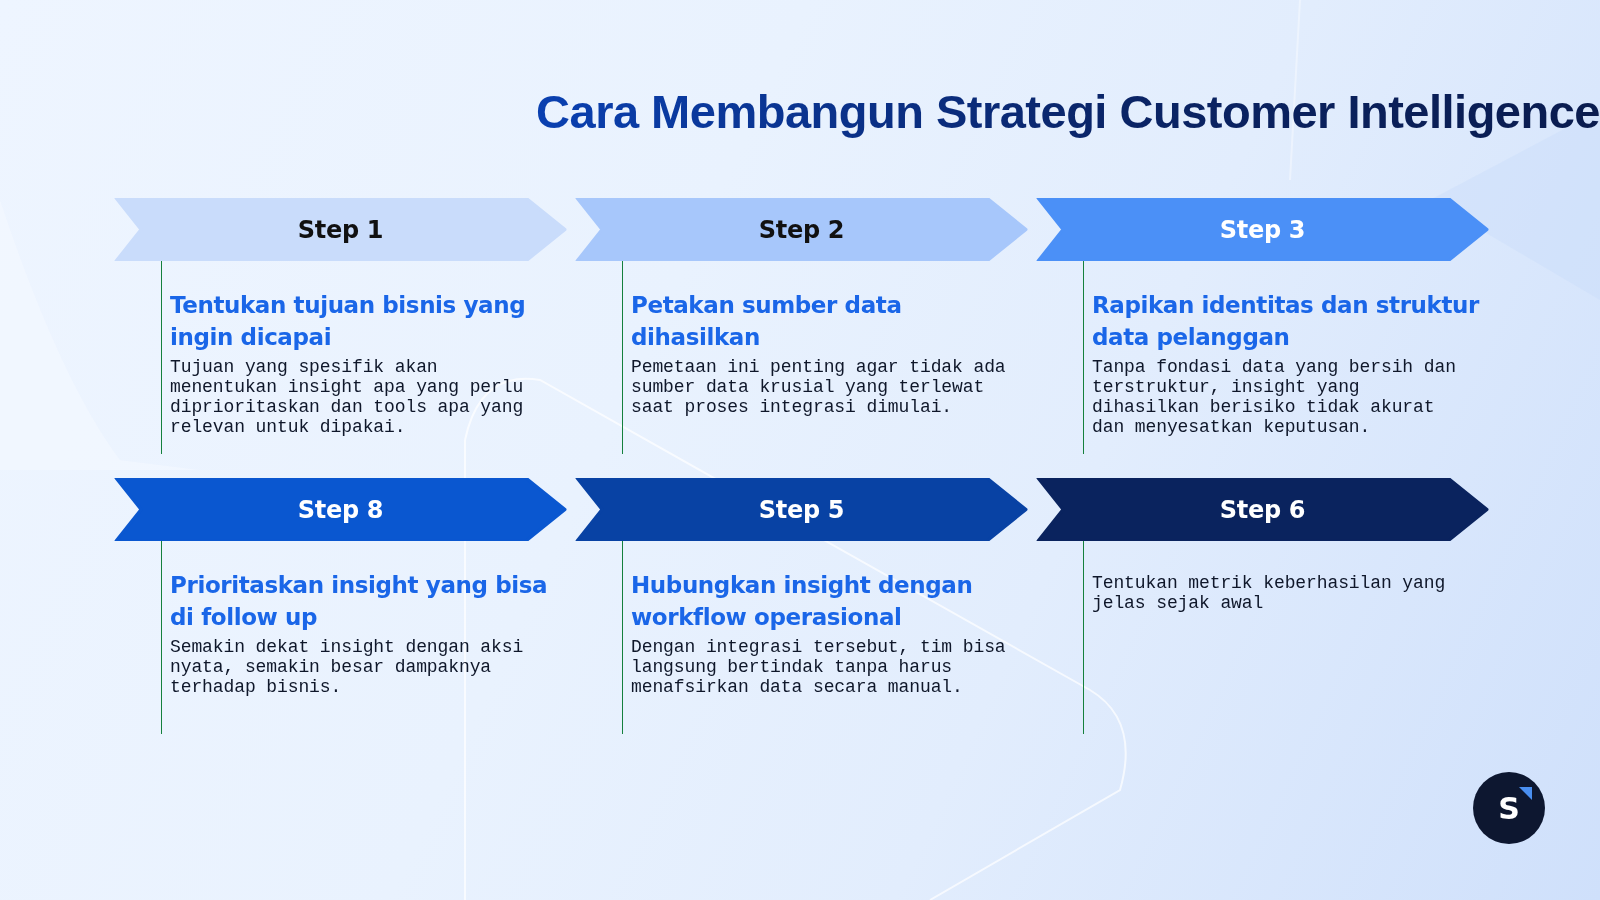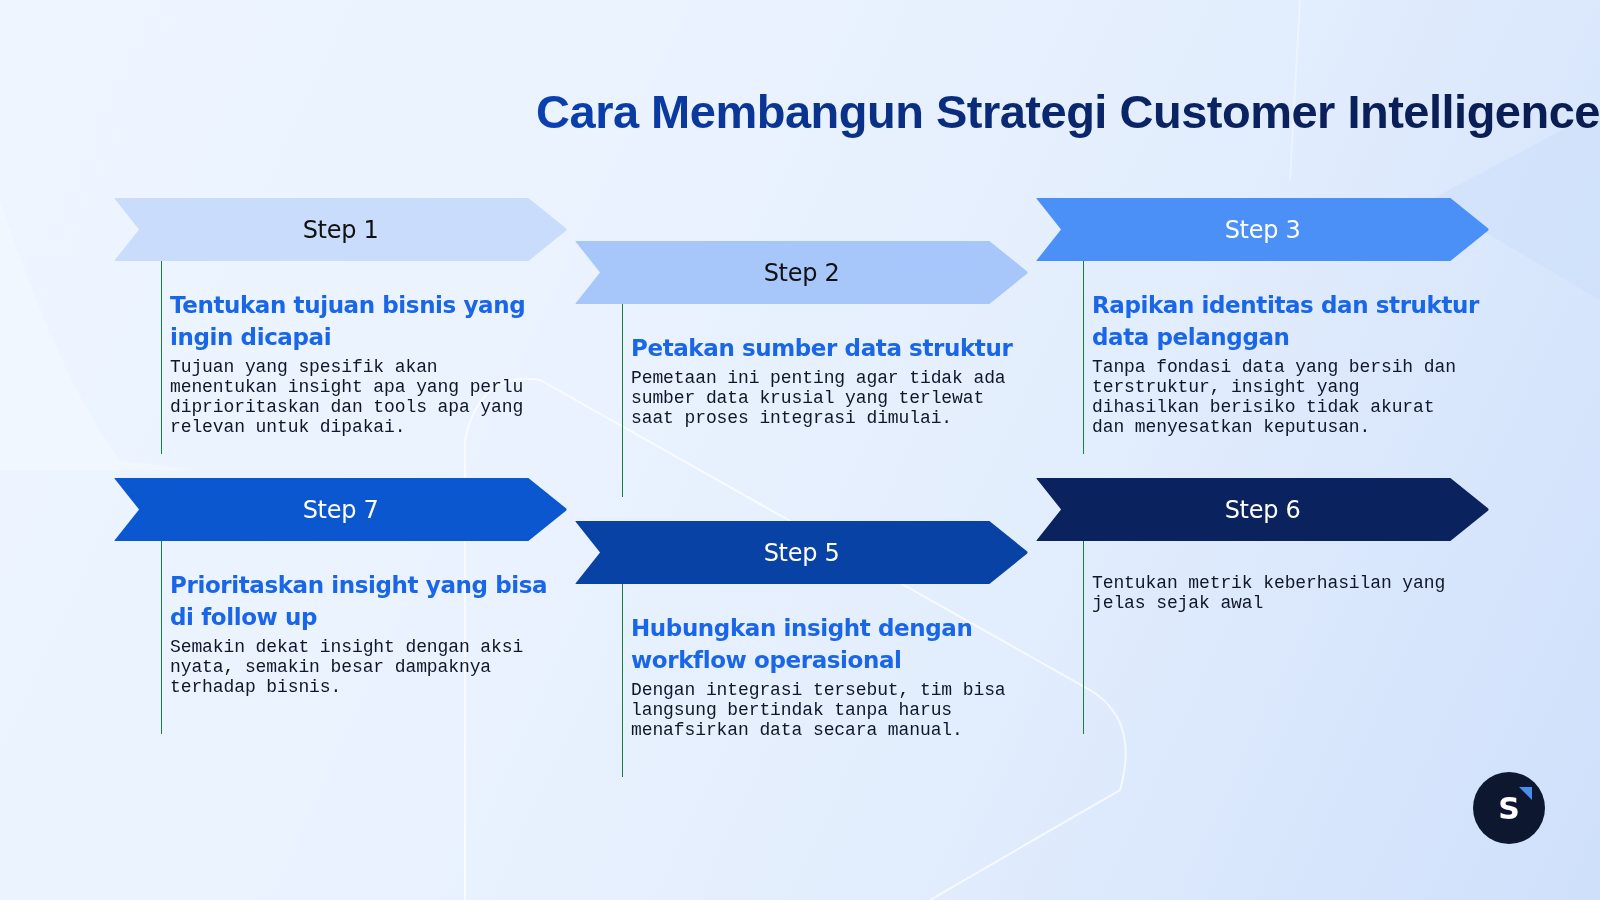--- a/index.html
+++ b/index.html
@@ -15,29 +15,29 @@
       text-align: right; font-size: 47px; font-weight: 700;
       letter-spacing: -0.5px;
       background: linear-gradient(90deg, #0b5be0 0%, #0a3fae 35%, #0a2466 70%, #0a1c4f 100%);
       -webkit-background-clip: text; background-clip: text; color: transparent;
     }
     .row { position: absolute; left: 113px; width: 1376px; }
     .row.r1 { top: 198px; }
     .row.r2 { top: 478px; }
     .step { position: absolute; width: 455px; }
     .step.c1 { left: 0; }
-    .step.c2 { left: 461px; margin-top: 43px; }
+    .step.c2 { left: 461px; }
     .step.c3 { left: 922px; }
     .chev {
       position: relative; height: 63px; width: 455px;
       display: flex; align-items: center; justify-content: center;
     }
     .chev svg { position: absolute; left: 0; top: 0; }
     .chev-label {
-      position: relative; font-size: 24px; font-weight: 400;
+      position: relative; font-size: 24px; font-weight: 700;
       font-family: "DejaVu Sans", sans-serif; letter-spacing: -0.3px;
     }
     .content {
       position: relative; margin-left: 48px; border-left: 1px solid #15803d;
       padding: 28px 0 0 8px; height: 193px;
     }
     .content-title {
       font-family: "DejaVu Sans", sans-serif;
       font-size: 23px; font-weight: 700; line-height: 32px; color: #1a66e8;
       letter-spacing: -0.4px;
@@ -88,21 +88,21 @@
   </div>
 
   <div class="step c2">
     <div class="chev">
       <svg width="455" height="63" viewBox="0 0 455 63">
         <path d="M3,0 L413,0 L452,31.5 L413,63 L3,63 L28,31.5 Z" fill="#a7c7fb" stroke="#a7c7fb" stroke-width="3" stroke-linejoin="round"></path>
       </svg>
       <span class="chev-label" style="color:#111111">Step 2</span>
     </div>
     <div class="content">
-      <div class="content-title">Petakan sumber data struktur</div>
+      <div class="content-title">Petakan sumber data dihasilkan</div>
       <div class="content-desc">Pemetaan ini penting agar tidak ada sumber data krusial yang terlewat saat proses integrasi dimulai.</div>
     </div>
   </div>
 
   <div class="step c3">
     <div class="chev">
       <svg width="455" height="63" viewBox="0 0 455 63">
         <path d="M3,0 L413,0 L452,31.5 L413,63 L3,63 L28,31.5 Z" fill="#4b90f7" stroke="#4b90f7" stroke-width="3" stroke-linejoin="round"></path>
       </svg>
       <span class="chev-label" style="color:#ffffff">Step 3</span>
@@ -113,21 +113,21 @@
     </div>
   </div>
 </div>
 
 <div class="row r2">
   <div class="step c1">
     <div class="chev">
       <svg width="455" height="63" viewBox="0 0 455 63">
         <path d="M3,0 L413,0 L452,31.5 L413,63 L3,63 L28,31.5 Z" fill="#0a57d0" stroke="#0a57d0" stroke-width="3" stroke-linejoin="round"></path>
       </svg>
-      <span class="chev-label" style="color:#ffffff">Step 7</span>
+      <span class="chev-label" style="color:#ffffff">Step 8</span>
     </div>
     <div class="content">
       <div class="content-title">Prioritaskan insight yang bisa di follow up</div>
       <div class="content-desc">Semakin dekat insight dengan aksi nyata, semakin besar dampaknya terhadap bisnis.</div>
     </div>
   </div>
 
   <div class="step c2">
     <div class="chev">
       <svg width="455" height="63" viewBox="0 0 455 63">

